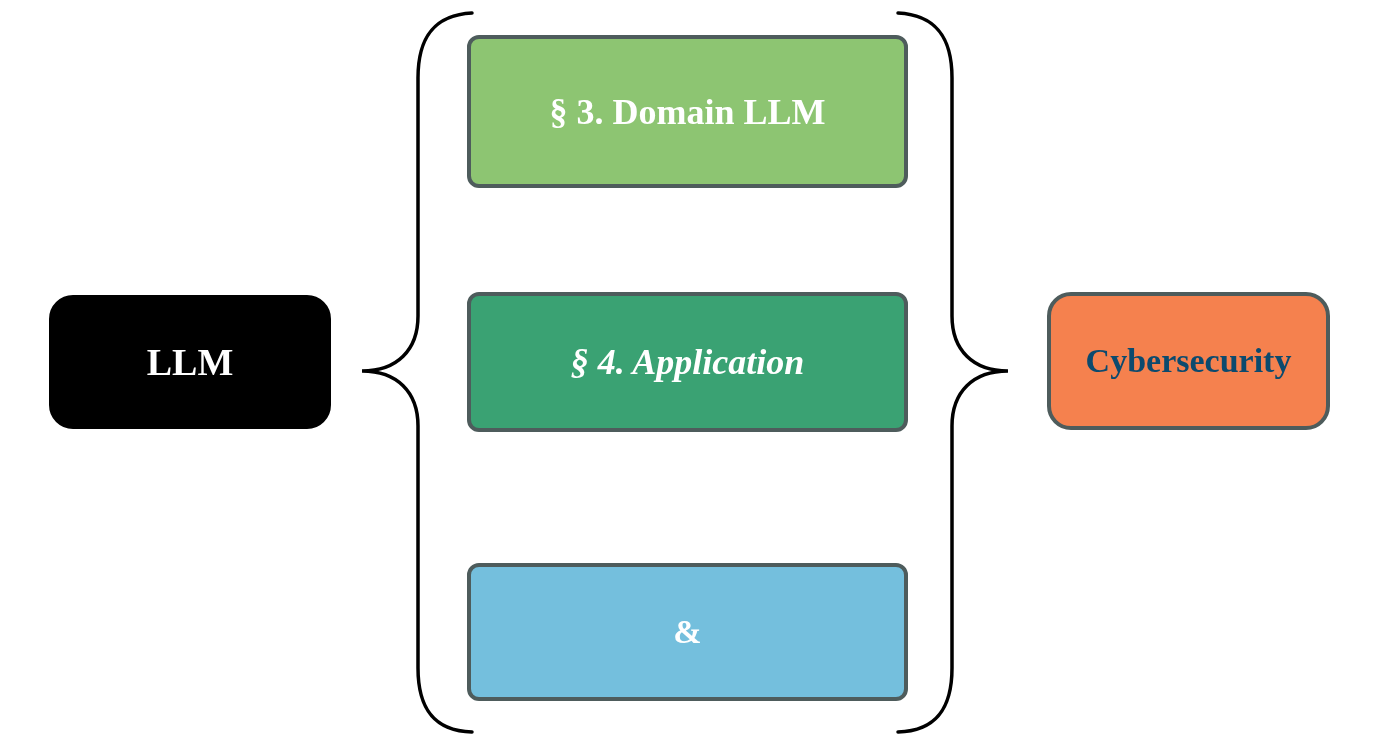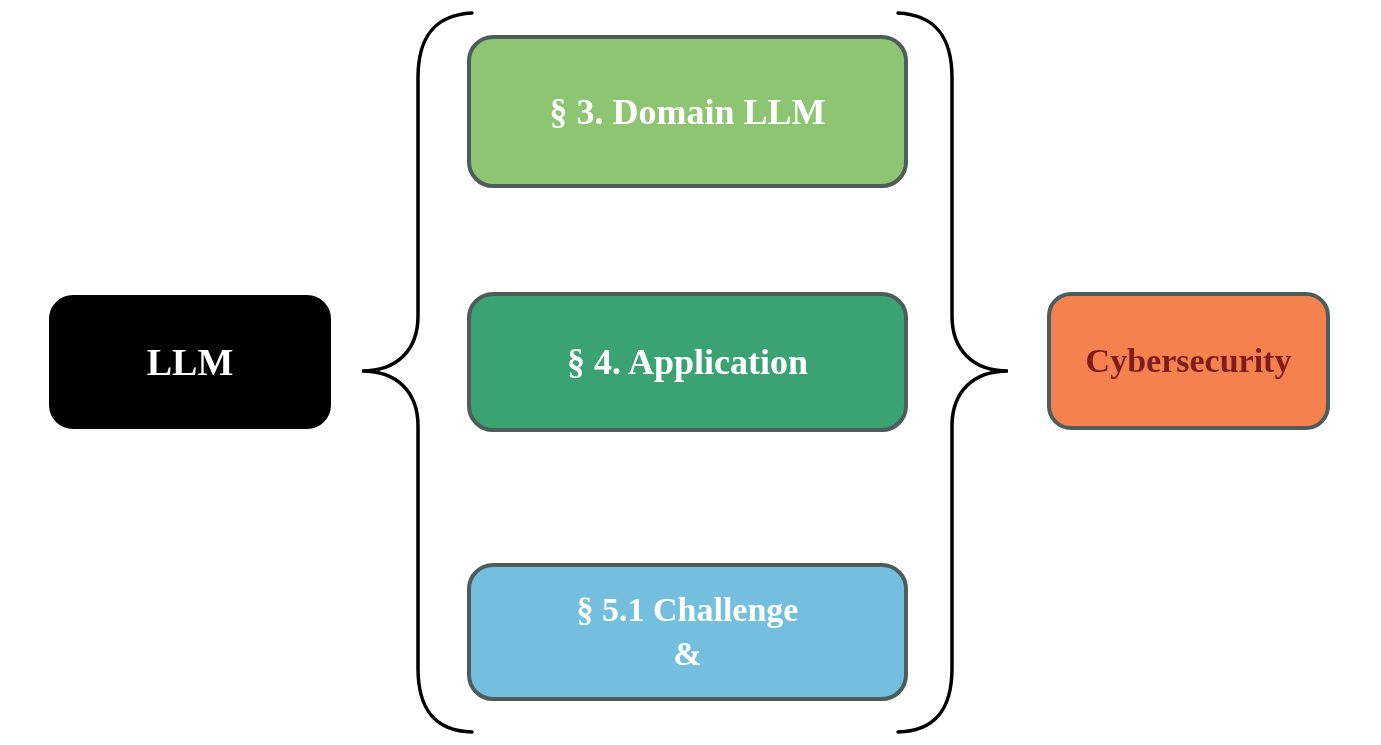--- a/index.html
+++ b/index.html
@@ -47,21 +47,21 @@
     height: 138px;
     border: 4px solid #4e5c5c;
     border-radius: 24px;
     font-size: 34px;
   }
   
   .node-center {
     left: 467px;
     width: 441px;
     border: 4px solid #0f172a;
-    border-radius: 26px;
+    border-radius: 12px;
     font-size: 36px;
   }
   .node-domain      { top: 35px;  height: 153px; }
   .node-application { top: 292px; height: 140px; }
   .node-challenge   { top: 563px; height: 138px; font-size: 34px; }
   .node-challenge .multiline {
     display: flex;
     flex-direction: column;
     line-height: 1.29;
   }
@@ -98,27 +98,26 @@
 
   <div class="node node-llm" style="background-color: #000000; border-color: rgb(0, 0, 0);">
     <span class="node-label" style="color: rgb(255, 255, 255);">LLM</span>
   </div>
 
   <div class="node node-center node-domain" style="background-color: rgb(141, 197, 114); border-color: rgb(78, 92, 92);">
     <span class="node-label" style="color: rgb(255, 255, 255);">§ 3. Domain LLM</span>
   </div>
 
   <div class="node node-center node-application" style="background-color: rgb(58, 162, 115); border-color: rgb(78, 92, 92);">
-    <span class="node-label" style="color: rgb(255, 255, 255);">§ 4. Application</span>
+    <span class="node-label" style="color: rgb(255, 255, 255); font-style: italic;">§ 4. Application</span>
   </div>
 
   <div class="node node-center node-challenge" style="background-color: rgb(116, 191, 221); border-color: rgb(78, 92, 92);">
     <span class="node-label multiline" style="color: rgb(255, 255, 255);">
-      <span>§ 5.1 Challenge</span>
       <span>&amp;</span>
     </span>
   </div>
 
   <div class="node node-cyber" style="background-color: rgb(245, 129, 78); border-color: rgb(78, 92, 92);">
-    <span class="node-label" style="color: #7f1d1d;">Cybersecurity</span>
+    <span class="node-label" style="color: #0c4a6e;">Cybersecurity</span>
   </div>
 
 </div>
 
 </body></html>

